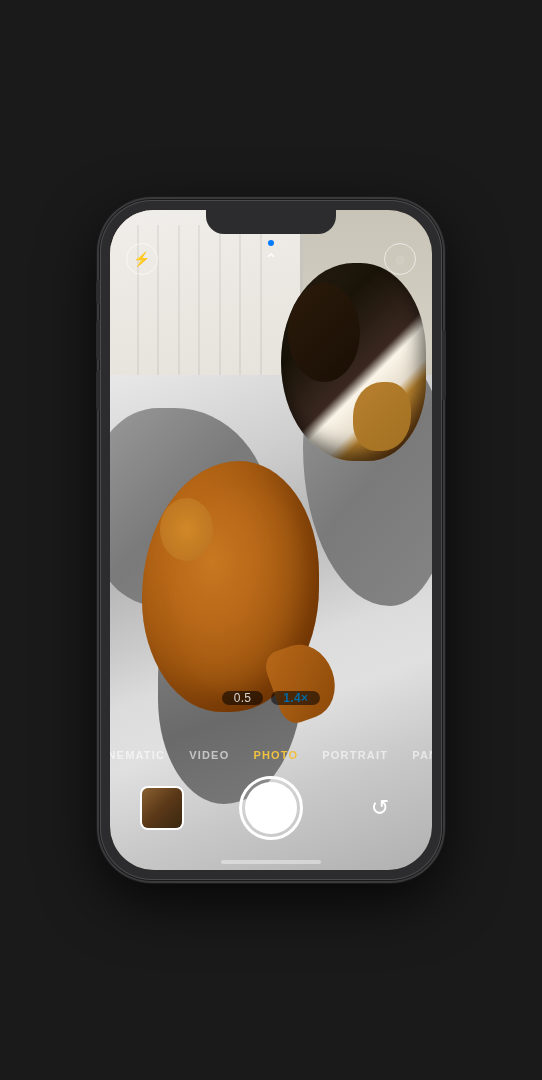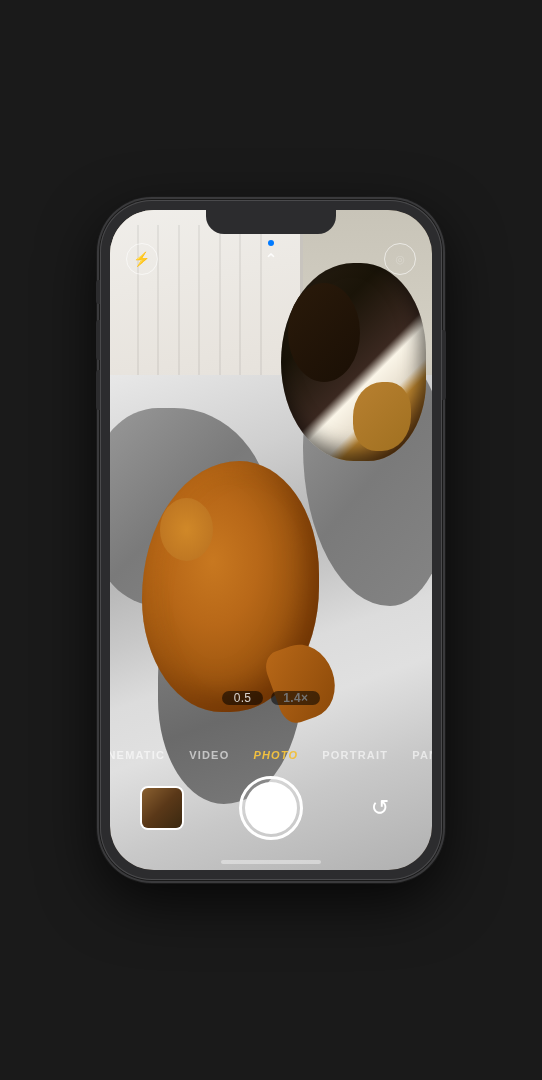--- a/index.html
+++ b/index.html
@@ -307,21 +307,21 @@
       background: rgba(0,0,0,0.55);
       border-radius: 20px;
       padding: 0 12px;
       color: rgba(255,255,255,0.8);
       font-size: 12px;
       font-weight: 500;
       letter-spacing: 0.3px;
     }
 
     .zoom-pill.active {
-      color: #737373;
+      color: #0369a1;
       font-weight: 700;
     }
 
     
     .mode-selector {
       position: absolute;
       bottom: 105px;
       left: 0;
       right: 0;
       display: flex;
@@ -335,21 +335,20 @@
       color: rgba(255,255,255,0.6);
       font-size: 11px;
       font-weight: 600;
       letter-spacing: 1.2px;
       text-transform: uppercase;
       padding: 4px 12px;
     }
 
     .mode-item.active {
       color: #f0c040;
-      font-style: italic;
     }
 
     
     .camera-controls {
       position: absolute;
       bottom: 30px;
       left: 0;
       right: 0;
       display: flex;
       align-items: center;

